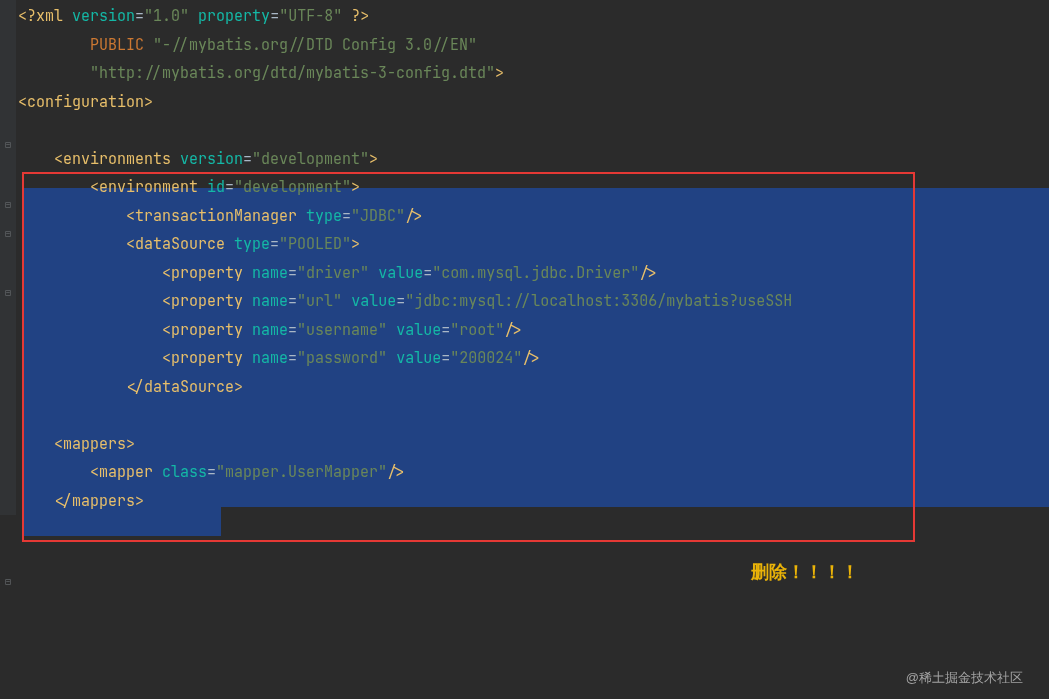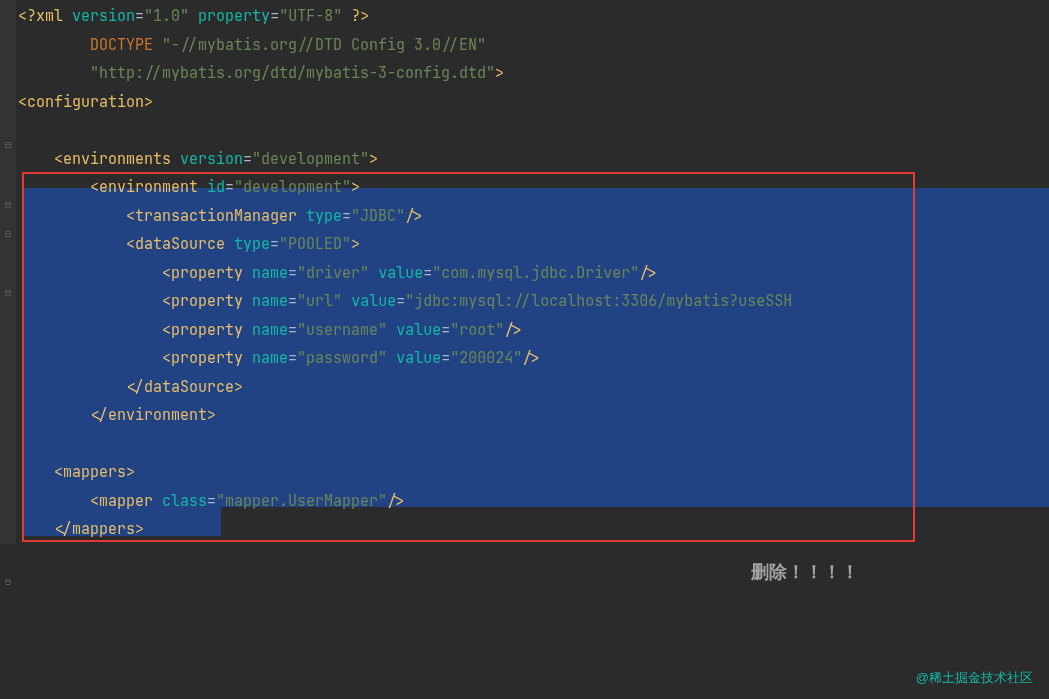--- a/index.html
+++ b/index.html
@@ -78,31 +78,31 @@
   .c-decl { color: #cc7832; }
   .c-tag { color: #e8bf6a; }
   .c-attr { color: #14b8a6; }
   .c-eq { color: #a9b7c6; }
   .c-str { color: #6a8759; }
 
   .annotation {
     position: absolute;
     right: 190px;
     top: 555px;
-    color: #a3a3a3;
+    color: #eab308;
     font-size: 18px;
     font-weight: bold;
     font-family: "Microsoft YaHei", sans-serif;
     z-index: 20;
   }
   .watermark {
     position: absolute;
-    right: 16px;
+    right: 26px;
     bottom: 8px;
-    color: #14b8a6;
+    color: #a3a3a3;
     font-size: 13px;
     font-family: "Microsoft YaHei", sans-serif;
     z-index: 20;
   }
 </style>
 </head>
 <body>
 
 <div class="editor">
   <div class="gutter">
@@ -126,21 +126,21 @@
   <div class="selection sel11"></div>
   <div class="selection sel12"></div>
 
   <div class="highlight-block"></div>
 
   <div class="content">
 
     <div class="code-line"><span class="c-tag">&lt;?</span><span class="c-tag">xml</span> <span class="c-attr">version</span><span class="c-eq">=</span><span class="c-str">"1.0"</span> <span class="c-attr">property</span><span class="c-eq">=</span><span class="c-str">"UTF-8"</span> <span class="c-tag">?&gt;</span></div>
 
 
-    <div class="code-line">        <span class="c-decl">DOCTYPE</span> <span class="c-str">"-//mybatis.org//DTD Config 3.0//EN"</span></div>
+    <div class="code-line">        <span class="c-decl">PUBLIC</span> <span class="c-str">"-//mybatis.org//DTD Config 3.0//EN"</span></div>
 
     <div class="code-line">        <span class="c-str">"http://mybatis.org/dtd/mybatis-3-config.dtd"</span><span class="c-tag">&gt;</span></div>
 
     <div class="code-line"><span class="c-tag">&lt;</span><span class="c-tag">configuration</span><span class="c-tag">&gt;</span></div>
 
     <div class="code-line"></div>
 
     <div class="code-line">    <span class="c-tag">&lt;</span><span class="c-tag">environments</span> <span class="c-attr">version</span><span class="c-eq">=</span><span class="c-str">"development"</span><span class="c-tag">&gt;</span></div>
 
     <div class="code-line">        <span class="c-tag">&lt;</span><span class="c-tag">environment</span> <span class="c-attr">id</span><span class="c-eq">=</span><span class="c-str">"development"</span><span class="c-tag">&gt;</span></div>
@@ -152,21 +152,20 @@
     <div class="code-line">                <span class="c-tag">&lt;</span><span class="c-tag">property</span> <span class="c-attr">name</span><span class="c-eq">=</span><span class="c-str">"driver"</span> <span class="c-attr">value</span><span class="c-eq">=</span><span class="c-str">"com.mysql.jdbc.Driver"</span><span class="c-tag">/&gt;</span></div>
 
     <div class="code-line">                <span class="c-tag">&lt;</span><span class="c-tag">property</span> <span class="c-attr">name</span><span class="c-eq">=</span><span class="c-str">"url"</span> <span class="c-attr">value</span><span class="c-eq">=</span><span class="c-str">"jdbc:mysql://localhost:3306/mybatis?useSSH</span></div>
 
     <div class="code-line">                <span class="c-tag">&lt;</span><span class="c-tag">property</span> <span class="c-attr">name</span><span class="c-eq">=</span><span class="c-str">"username"</span> <span class="c-attr">value</span><span class="c-eq">=</span><span class="c-str">"root"</span><span class="c-tag">/&gt;</span></div>
 
     <div class="code-line">                <span class="c-tag">&lt;</span><span class="c-tag">property</span> <span class="c-attr">name</span><span class="c-eq">=</span><span class="c-str">"password"</span> <span class="c-attr">value</span><span class="c-eq">=</span><span class="c-str">"200024"</span><span class="c-tag">/&gt;</span></div>
 
     <div class="code-line">            <span class="c-tag">&lt;/</span><span class="c-tag">dataSource</span><span class="c-tag">&gt;</span></div>
 
-    <div class="code-line">        <span class="c-tag">&lt;/</span><span class="c-tag">environment</span><span class="c-tag">&gt;</span></div>
 
 
     <div class="code-line"></div>
 
     <div class="code-line">    <span class="c-tag">&lt;</span><span class="c-tag">mappers</span><span class="c-tag">&gt;</span></div>
 
     <div class="code-line">        <span class="c-tag">&lt;</span><span class="c-tag">mapper</span> <span class="c-attr">class</span><span class="c-eq">=</span><span class="c-str">"mapper.UserMapper"</span><span class="c-tag">/&gt;</span></div>
 
     <div class="code-line">    <span class="c-tag">&lt;/</span><span class="c-tag">mappers</span><span class="c-tag">&gt;</span></div>
 

